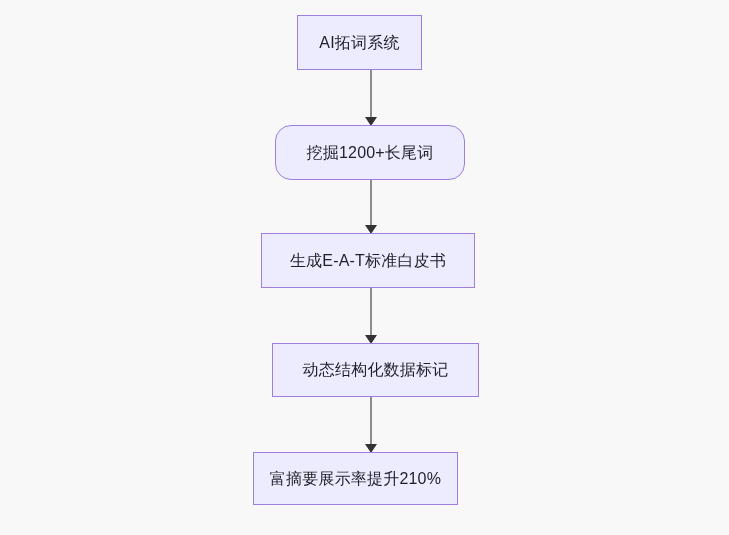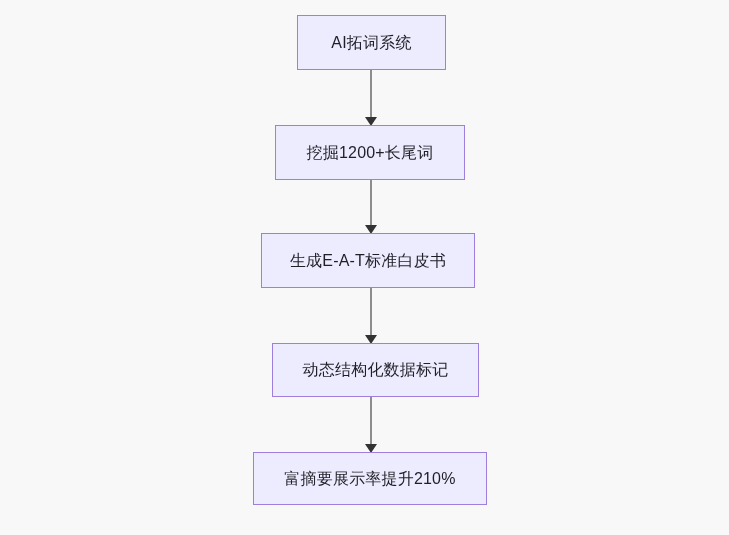--- a/index.html
+++ b/index.html
@@ -29,25 +29,25 @@
     color: #1f1f28;
     font-size: 16px;
     line-height: 1;
     letter-spacing: 0.2px;
     white-space: nowrap;
   }
   .node-label {
     display: block;
   }
   
-  .node-1 { left: 297px; top: 15px;  width: 149px; height: 55px; }
-  .node-2 { left: 275px; top: 125px; width: 190px; height: 55px; }
+  .node-1 { left: 297px; top: 15px;  width: 125px; height: 55px; }
+  .node-2 { left: 275px; top: 125px; width: 190px; height: 55px; border-radius: 16px; }
   .node-3 { left: 261px; top: 233px; width: 214px; height: 55px; }
   .node-4 { left: 272px; top: 343px; width: 207px; height: 54px; }
-  .node-5 { left: 253px; top: 452px; width: 234px; height: 53px; }
+  .node-5 { left: 253px; top: 452px; width: 205px; height: 53px; }
 
   
   .connector {
     position: absolute;
     left: 370px;
     width: 2px;
     background: #8d8d8d;
   }
   .conn-1 { top: 70px;  height: 47px; }
   .conn-2 { top: 180px; height: 45px; }

